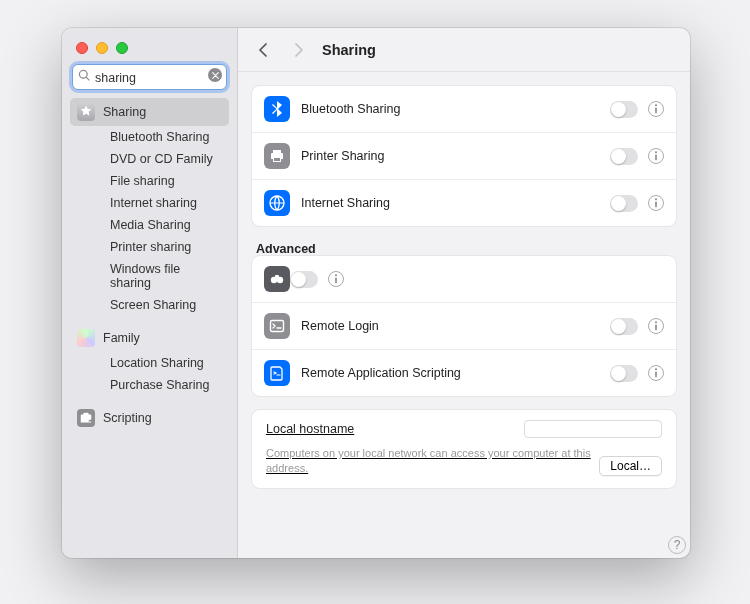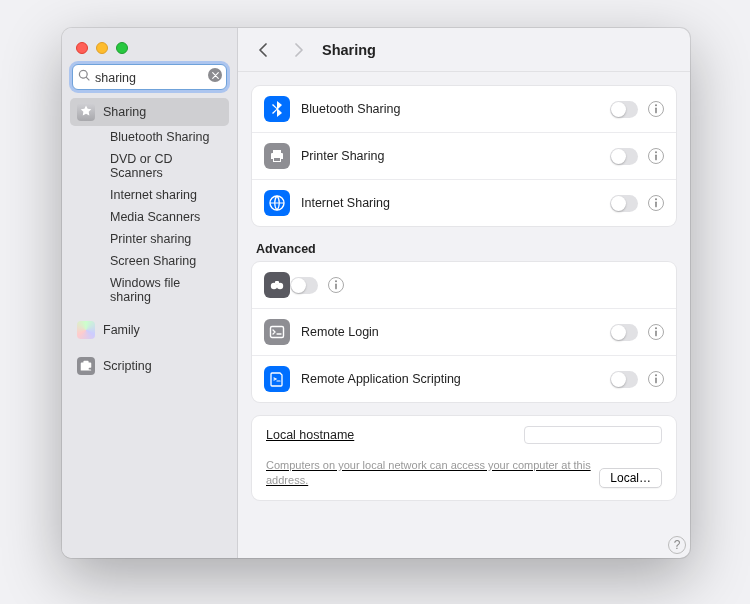--- a/index.html
+++ b/index.html
@@ -67,24 +67,24 @@
     .row{display:flex;align-items:center;padding:10px 12px;border-bottom:1px solid #ebebee;}
     .row:last-child{border-bottom:none;}
     .r-ic{width:26px;height:26px;border-radius:6px;display:flex;align-items:center;justify-content:center;flex-shrink:0;color:#fff;}
     .r-ic svg{width:16px;height:16px;fill:#fff;}
     .r-label{font-size:12.5px;color:#222;margin-left:11px;flex:1;}
     .toggle{width:28px;height:17px;background:#e1e1e4;border-radius:10px;position:relative;cursor:pointer;flex-shrink:0;}
     .toggle::after{content:"";position:absolute;width:15px;height:15px;border-radius:50%;background:#fff;left:1px;top:1px;box-shadow:0 1px 2px rgba(0,0,0,.25);}
     .info{margin-left:10px;width:16px;height:16px;border:1.3px solid #aaa;border-radius:50%;display:flex;align-items:center;justify-content:center;color:#888;cursor:pointer;flex-shrink:0;}
     .info svg{width:4px;height:10px;fill:#888;}
 
-    .section-label{font-size:12.5px;font-weight:600;color:#222;margin:16px 4px 6px;}
+    .section-label{font-size:12.5px;font-weight:600;color:#222;margin:16px 4px 0;}
     .hostcard{background:#fff;border-radius:8px;padding:12px 14px;box-shadow:0 0 0 1px rgba(0,0,0,.05);margin-top:14px;position:relative;text-decoration:underline;}
     .hostcard .h-title{font-size:12.5px;color:#222;}
-    .hostcard .h-desc{font-size:11px;color:#999;margin-top:16px;max-width:330px;line-height:1.35;}
+    .hostcard .h-desc{font-size:11px;color:#999;margin-top:10px;max-width:330px;line-height:1.35;}
     .h-input{position:absolute;right:14px;top:10px;width:138px;height:18px;border:1px solid #dcdce0;border-radius:4px;background:#fff;padding:1px 4px;font-size:11.5px;}
     .editbtn{position:absolute;right:14px;bottom:12px;background:#fff;border:1px solid #d5d5d8;border-radius:5px;font-size:12px;padding:2px 10px;cursor:pointer;box-shadow:0 1px 1px rgba(0,0,0,.04);}
 
     .help{position:absolute;right:4px;bottom:4px;width:18px;height:18px;border:1.2px solid #bbb;border-radius:50%;display:flex;align-items:center;justify-content:center;font-size:12px;color:#888;cursor:pointer;background:#f2f2f5;}
 
     
     .bg-blue{background:#006fff;}
     .bg-gray{background:#8e8e93;}
     .bg-darkgray{background:#595960;}
     .bg-grad{background:linear-gradient(#d0d0d4,#a8a8ac);}
@@ -123,42 +123,53 @@
               <path fill="#fff" d="M8 .5l1.9 3.8 4.2.6-3 2.9.7 4.1L8 10l-3.7 1.9.7-4.1-3-2.9 4.2-.6z"></path>
             </svg>
         </span>
         <span>Sharing</span>
       </div>
       <div class="s-sub">
         <div class="s-item">
             <span>Bluetooth Sharing</span>
           </div>
         <div class="s-item">
-            <span>DVD or CD Scanners</span>
+            <span>DVD or CD Family</span>
+          </div>
+        <div class="s-item">
+            <span>File sharing</span>
           </div>
         <div class="s-item">
             <span>Internet sharing</span>
           </div>
         <div class="s-item">
-            <span>Media Scanners</span>
+            <span>Media Sharing</span>
           </div>
         <div class="s-item">
             <span>Printer sharing</span>
           </div>
         <div class="s-item">
+            <span>Windows file sharing</span>
+          </div>
+        <div class="s-item">
             <span>Screen Sharing</span>
-          </div>
-        <div class="s-item">
-            <span>Windows file sharing</span>
           </div>
       </div>
 
       <div class="s-item parent">
         <span class="s-ic avatar"></span>
         <span>Family</span>
+      </div>
+      <div class="s-sub">
+        <div class="s-item">
+            <span>Location Sharing</span>
+          </div>
+        <div class="s-item">
+            <span>Purchase Sharing</span>
+          </div>
       </div>
 
 
       <div class="s-item parent">
         <span class="s-ic bg-gray">
           <svg viewBox="0 0 16 16">
               <path fill="#fff" d="M6 2h4a1 1 0 011 1v1h2a1 1 0 011 1v4a1 1 0 01-1 1h-1a1 1 0 100 2h1a1 1 0 011 1v0-0H2V5a1 1 0 011-1h2V3a1 1 0 011-1z"></path>
             </svg>
         </span>
         <span>Scripting</span>

